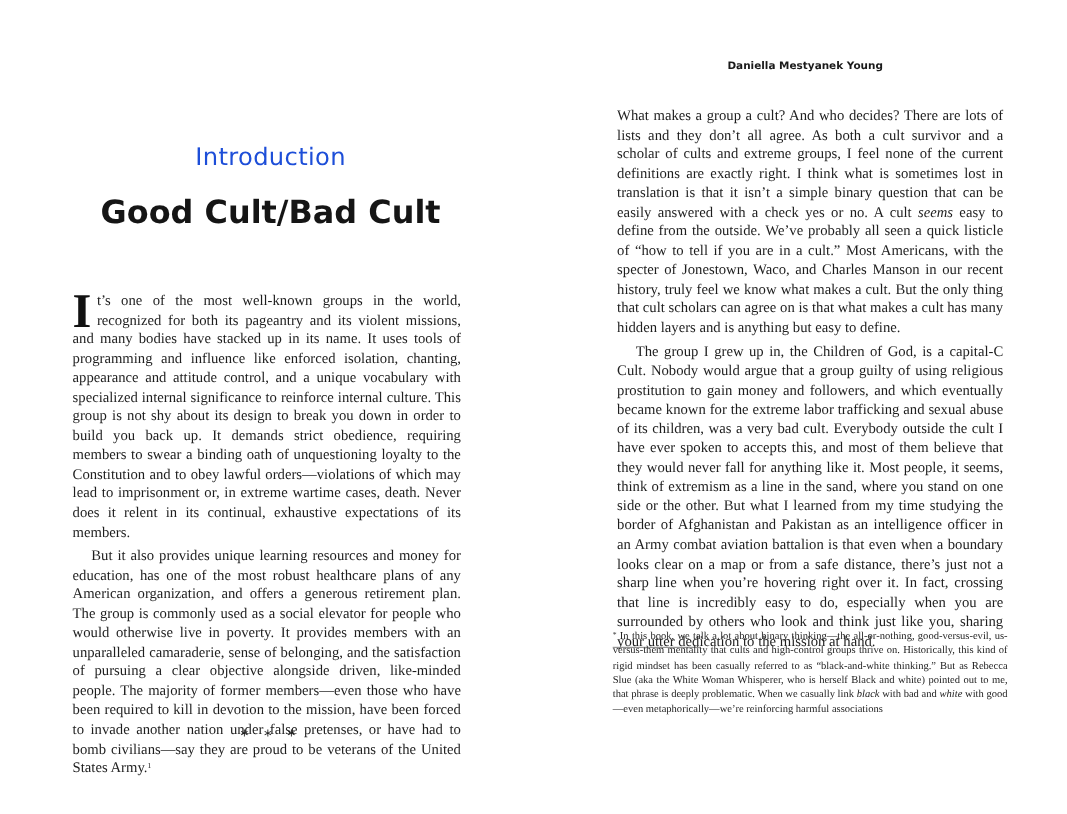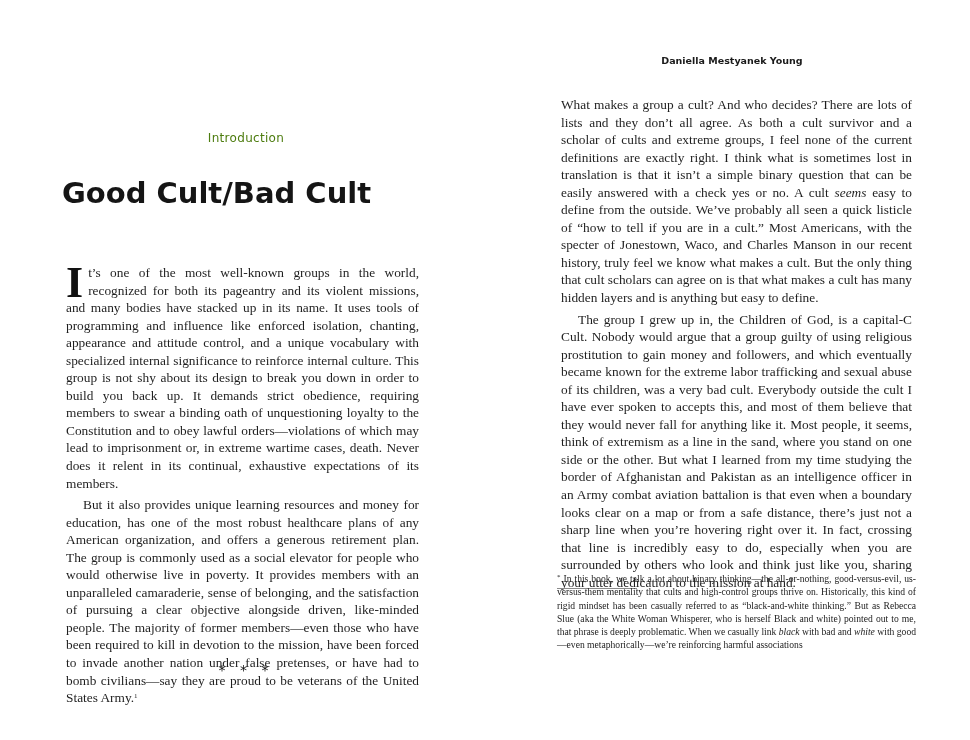--- a/index.html
+++ b/index.html
@@ -3,24 +3,24 @@
 <meta charset="utf-8">
 <style>
   html, body { margin:0; padding:0; background:#ffffff; }
   body { width:970px; height:740px; position:relative; overflow:hidden; color:#1c1c1c; }
   .page { position:absolute; top:0; height:740px; }
   .left-page { left:0; width:485px; }
   .right-page { left:485px; width:485px; }
 
   .chapter-label {
     position:absolute; left:62px; width:368px; top:131px; text-align:center;
-    font-family:"DejaVu Sans", sans-serif; font-size:12px; letter-spacing:0.3px; color:#4d7c0f;
+    font-family:"DejaVu Sans", sans-serif; font-size:22px; letter-spacing:0.3px; color:#1d4ed8;
   }
   .chapter-title {
-    position:absolute; left:62px; width:368px; top:176px; text-align:left;
+    position:absolute; left:62px; width:368px; top:176px; text-align:center;
     font-family:"DejaVu Sans", sans-serif; font-weight:bold; font-size:29px; color:#151515;
   }
 
   .body-text {
     font-family:"Liberation Serif", serif; font-size:13.35px; line-height:17.55px;
     text-align:justify; color:#1e1e1e;
   }
   .body-text p { margin:4px; text-indent:17px; }
   .body-text p.first { text-indent:0; }
 

